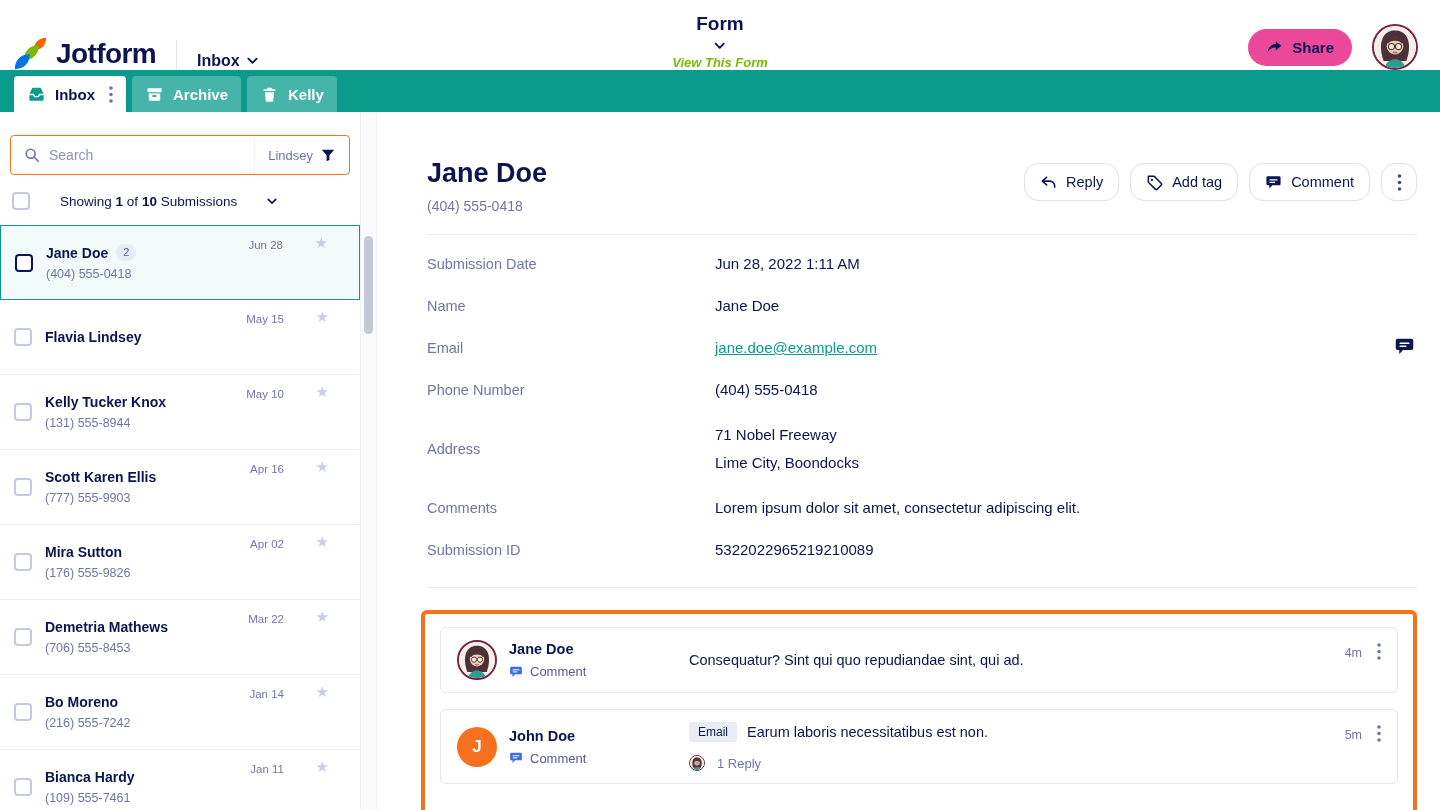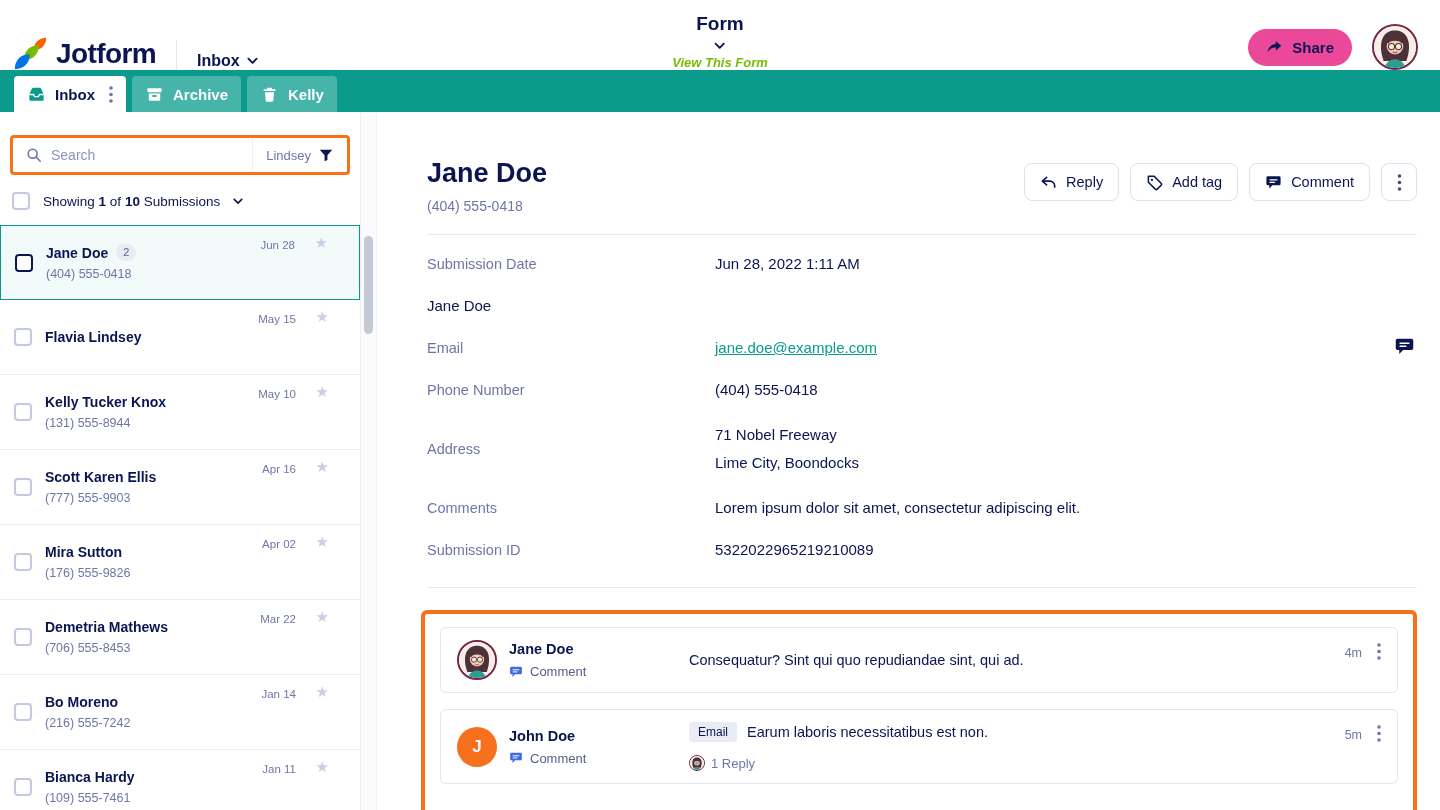--- a/index.html
+++ b/index.html
@@ -30,52 +30,52 @@
   .tab.active { background: #fff; color: #0a1551; font-weight: bold; }
   .tab.inactive { background: rgba(255,255,255,.25); color: #fff; font-weight: bold; margin-left: 6px; }
   .tab-icon { width: 19px; height: 19px; }
   .tab-kebab { margin-left: 5px; color: #b9bed8; }
 
   
   .layout { display: flex; height: 698px; }
 
   
   .sidebar { width: 361px; flex: 0 0 361px; display: flex; flex-direction: column; border-right: 1px solid #eef0f8; background: #fff; }
-  .search-wrap { margin: 23px 10px 0; height: 40px; border: 3px solid #f97316; border-radius: 4px; display: flex; align-items: center; }
+  .search-wrap { margin: 23px 10px 0; height: 40px; border: 1px solid #f97316; border-radius: 4px; display: flex; align-items: center; }
   .search-icon { margin: 0 9px 0 13px; }
   .search-input { flex: 1; border: none; outline: none; font-family: inherit; font-size: 14px; color: #0a1551; background: transparent; height: 100%; }
   .search-input::placeholder { color: #8d94bb; }
   .filter-btn { display: flex; align-items: center; gap: 7px; padding: 0 13px; height: 100%; cursor: pointer; border-left: 1px solid #eef0f8; }
   .filter-label { font-size: 13px; color: #6f76a7; }
-  .showing-row { display: flex; align-items: center; gap: 13px; padding: 17px 12px 15px; }
+  .showing-row { display: flex; align-items: center; gap: 30px; padding: 17px 12px 15px; }
   .checkbox { width: 18px; height: 18px; border: 2px solid #c3c9e2; border-radius: 4px; background: #fff; flex: 0 0 18px; cursor: pointer; }
   .checkbox.dark { border-color: #0a1551; }
   .showing-text { font-size: 13.5px; color: #0a1551; }
   .showing-chev { width: 10px; height: 7px; }
   .list { flex: 1; overflow: hidden; }
   .item { position: relative; height: 75px; display: flex; align-items: center; padding: 0 10px 0 14px; border-bottom: 1px solid #eaecf6; cursor: pointer; background: #fff; }
   .item.selected { background: #f2fbf9; border: 1px solid #0a9b8d; }
   .item-main { display: flex; flex-direction: column; margin-left: 13px; }
   .item-name-row { display: flex; align-items: center; gap: 8px; }
   .item-name { font-size: 14px; font-weight: bold; color: #0a1551; }
   .item-badge { font-size: 11px; color: #596286; background: #e9ebf5; border-radius: 9px; padding: 2px 7px; line-height: 1.2; }
   .item-phone { font-size: 12.5px; color: #6f76a7; margin-top: 6px; }
-  .item-date { position: absolute; top: 13px; right: 64px; font-size: 11.5px; color: #6f76a7; }
+  .item-date { position: absolute; top: 13px; right: 76px; font-size: 11.5px; color: #6f76a7; }
   .item-star { position: absolute; top: 8px; right: 31px; font-size: 15px; color: #c9cfe4; cursor: pointer; }
 
   .sb-track { width: 16px; flex: 0 0 16px; background: #fbfbfd; border-right: 1px solid #f1f2f8; position: relative; }
   .sb-thumb { position: absolute; left: 3px; top: 124px; width: 9px; height: 98px; border-radius: 5px; background: #c5c9d6; cursor: pointer; }
 
   
   .main { flex: 1; padding: 46px 23px 0 50px; overflow: hidden; background: #fff; }
   .detail-head { display: flex; align-items: flex-start; }
   .dtitle { font-size: 27px; font-weight: bold; color: #0a1551; }
   .dsub { margin-top: 9px; font-size: 14px; color: #6f76a7; }
   .actions { margin-left: auto; display: flex; align-items: center; gap: 11px; margin-top: 5px; }
-  .abtn { display: flex; align-items: center; gap: 9px; height: 38px; padding: 0 15px; background: #fff; border: 1px solid #dde1f0; border-radius: 8px; font-family: inherit; font-size: 14.5px; color: #0a1551; cursor: pointer; }
+  .abtn { display: flex; align-items: center; gap: 9px; height: 38px; padding: 0 15px; background: #fff; border: 1px solid #dde1f0; border-radius: 14px; font-family: inherit; font-size: 14.5px; color: #0a1551; cursor: pointer; }
   .abtn svg { width: 17px; height: 17px; }
   .abtn.icon-only { width: 36px; padding: 0; justify-content: center; }
   .hr { border: none; border-top: 1px solid #e7e9f4; margin: 20px 0 8px; }
   .frow { display: flex; padding: 10px 0; position: relative; }
   .flabel { flex: 0 0 288px; font-size: 14.5px; color: #6f76a7; line-height: 22px; }
   .fvalue { font-size: 15px; color: #0a1551; line-height: 22px; }
   .fvalue.multiline div { line-height: 28px; }
   .frow.center-label { align-items: center; }
   .email-link { color: #0a9b8d; text-decoration: underline; cursor: pointer; }
   .row-indicator { position: absolute; right: 2px; top: 9px; width: 21px; height: 21px; color: #0a1551; cursor: pointer; }
@@ -87,21 +87,21 @@
   .ccard + .ccard { margin-top: 16px; }
   .cauthor { display: flex; align-items: center; gap: 12px; flex: 0 0 232px; }
   .av-c { width: 40px; height: 40px; border-width: 2px; flex: 0 0 40px; }
   .av-john { width: 40px; height: 40px; border-radius: 50%; background: #f7701d; color: #fff; display: flex; align-items: center; justify-content: center; font-size: 17px; font-weight: bold; flex: 0 0 40px; }
   .cname { font-size: 14.5px; font-weight: bold; color: #0a1551; }
   .caction { margin-top: 7px; display: flex; align-items: center; gap: 7px; font-size: 13px; color: #555e8a; cursor: pointer; }
   .bubble-sm { width: 14px; height: 14px; color: #3b6ce5; }
   .cbody { flex: 1; font-size: 14.5px; color: #0a1551; }
   .cline1 { display: flex; align-items: center; }
   .badge-email { background: #e9ebf5; color: #0a1551; font-size: 12px; padding: 3px 9px; border-radius: 3px; margin-right: 10px; }
-  .creply { display: flex; align-items: center; gap: 6px; margin-top: 13px; font-size: 13px; color: #6f76a7; cursor: pointer; text-align: center; }
+  .creply { display: flex; align-items: center; gap: 12px; margin-top: 13px; font-size: 13px; color: #6f76a7; cursor: pointer; text-align: center; }
   .mini-av { width: 16px; height: 16px; border-radius: 50%; overflow: hidden; border: 1px solid #7b2346; flex: 0 0 16px; }
   .cmeta { display: flex; align-items: flex-end; gap: 15px; align-self: flex-start; margin-top: 3px; margin-left: 16px; }
   .ctime { font-size: 12.5px; color: #6f76a7; }
   .kebab { width: 4px; height: 17px; color: #6f76a7; cursor: pointer; }
   .kebab.nav { color: #464e78; }
 </style>
 </head>
 <body>
 
 <svg width="0" height="0" style="position:absolute" aria-hidden="true">
@@ -375,20 +375,21 @@
     </div>
 
     <hr class="hr">
 
     <div>
       <div class="frow">
         <div class="flabel">Submission Date</div>
         <div class="fvalue">Jun 28, 2022 1:11 AM</div>
       </div>
       <div class="frow">
+        <div class="flabel">Name</div>
         <div class="fvalue">Jane Doe</div>
       </div>
       <div class="frow">
         <div class="flabel">Email</div>
         <div class="fvalue"><span class="email-link">jane.doe@example.com</span></div>
         <svg class="row-indicator">
             <use href="#bubble"></use>
           </svg>
       </div>
       <div class="frow">

